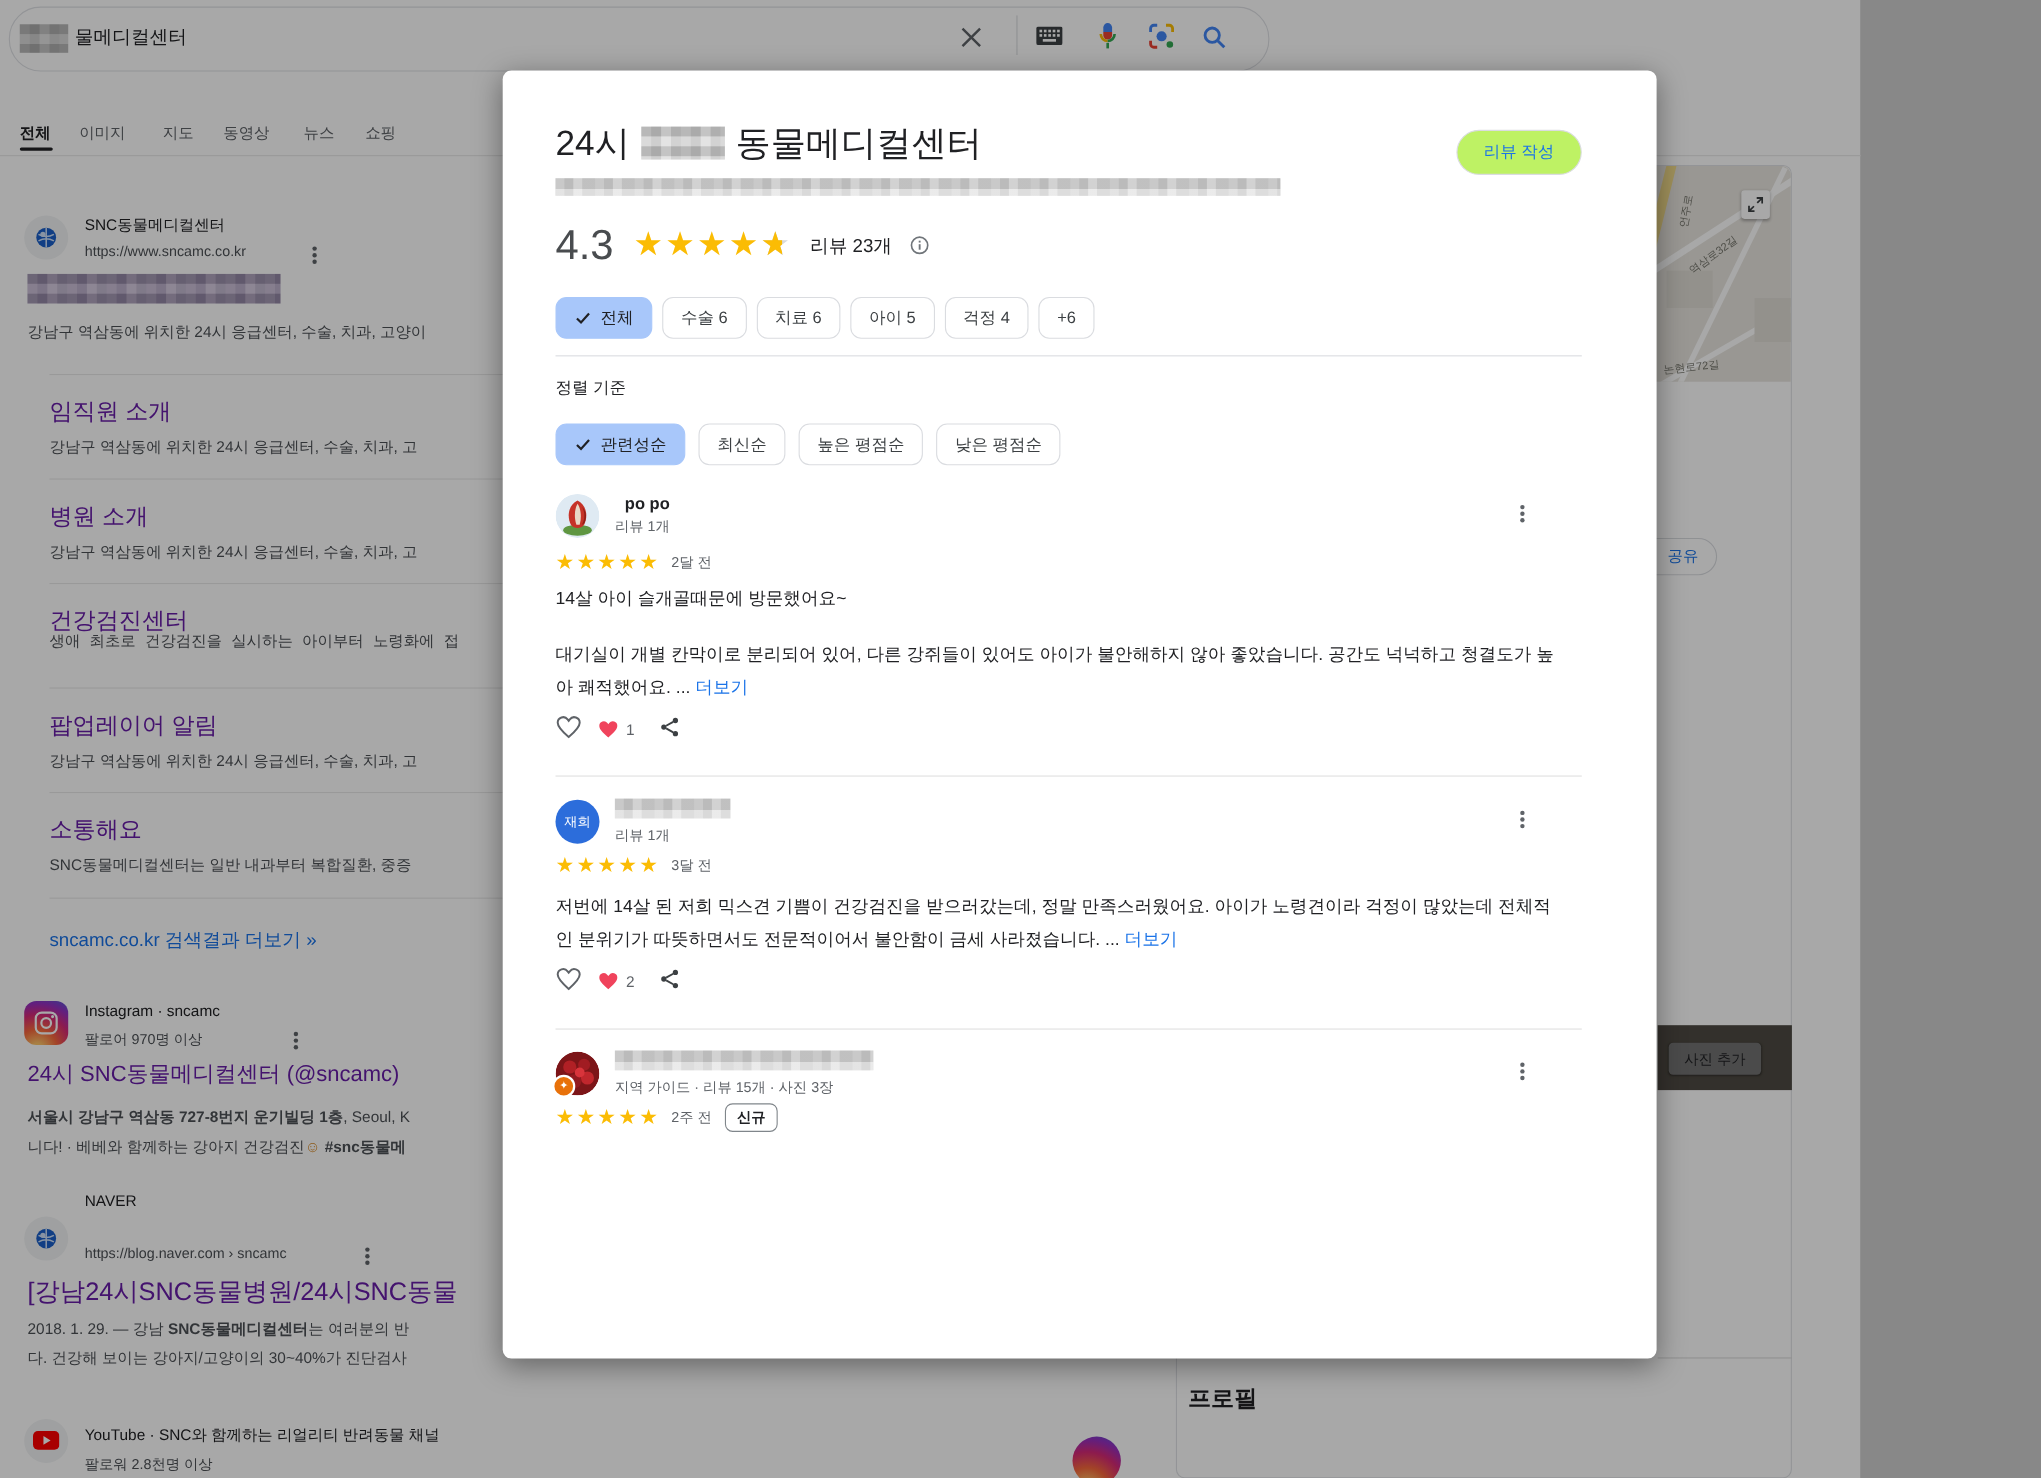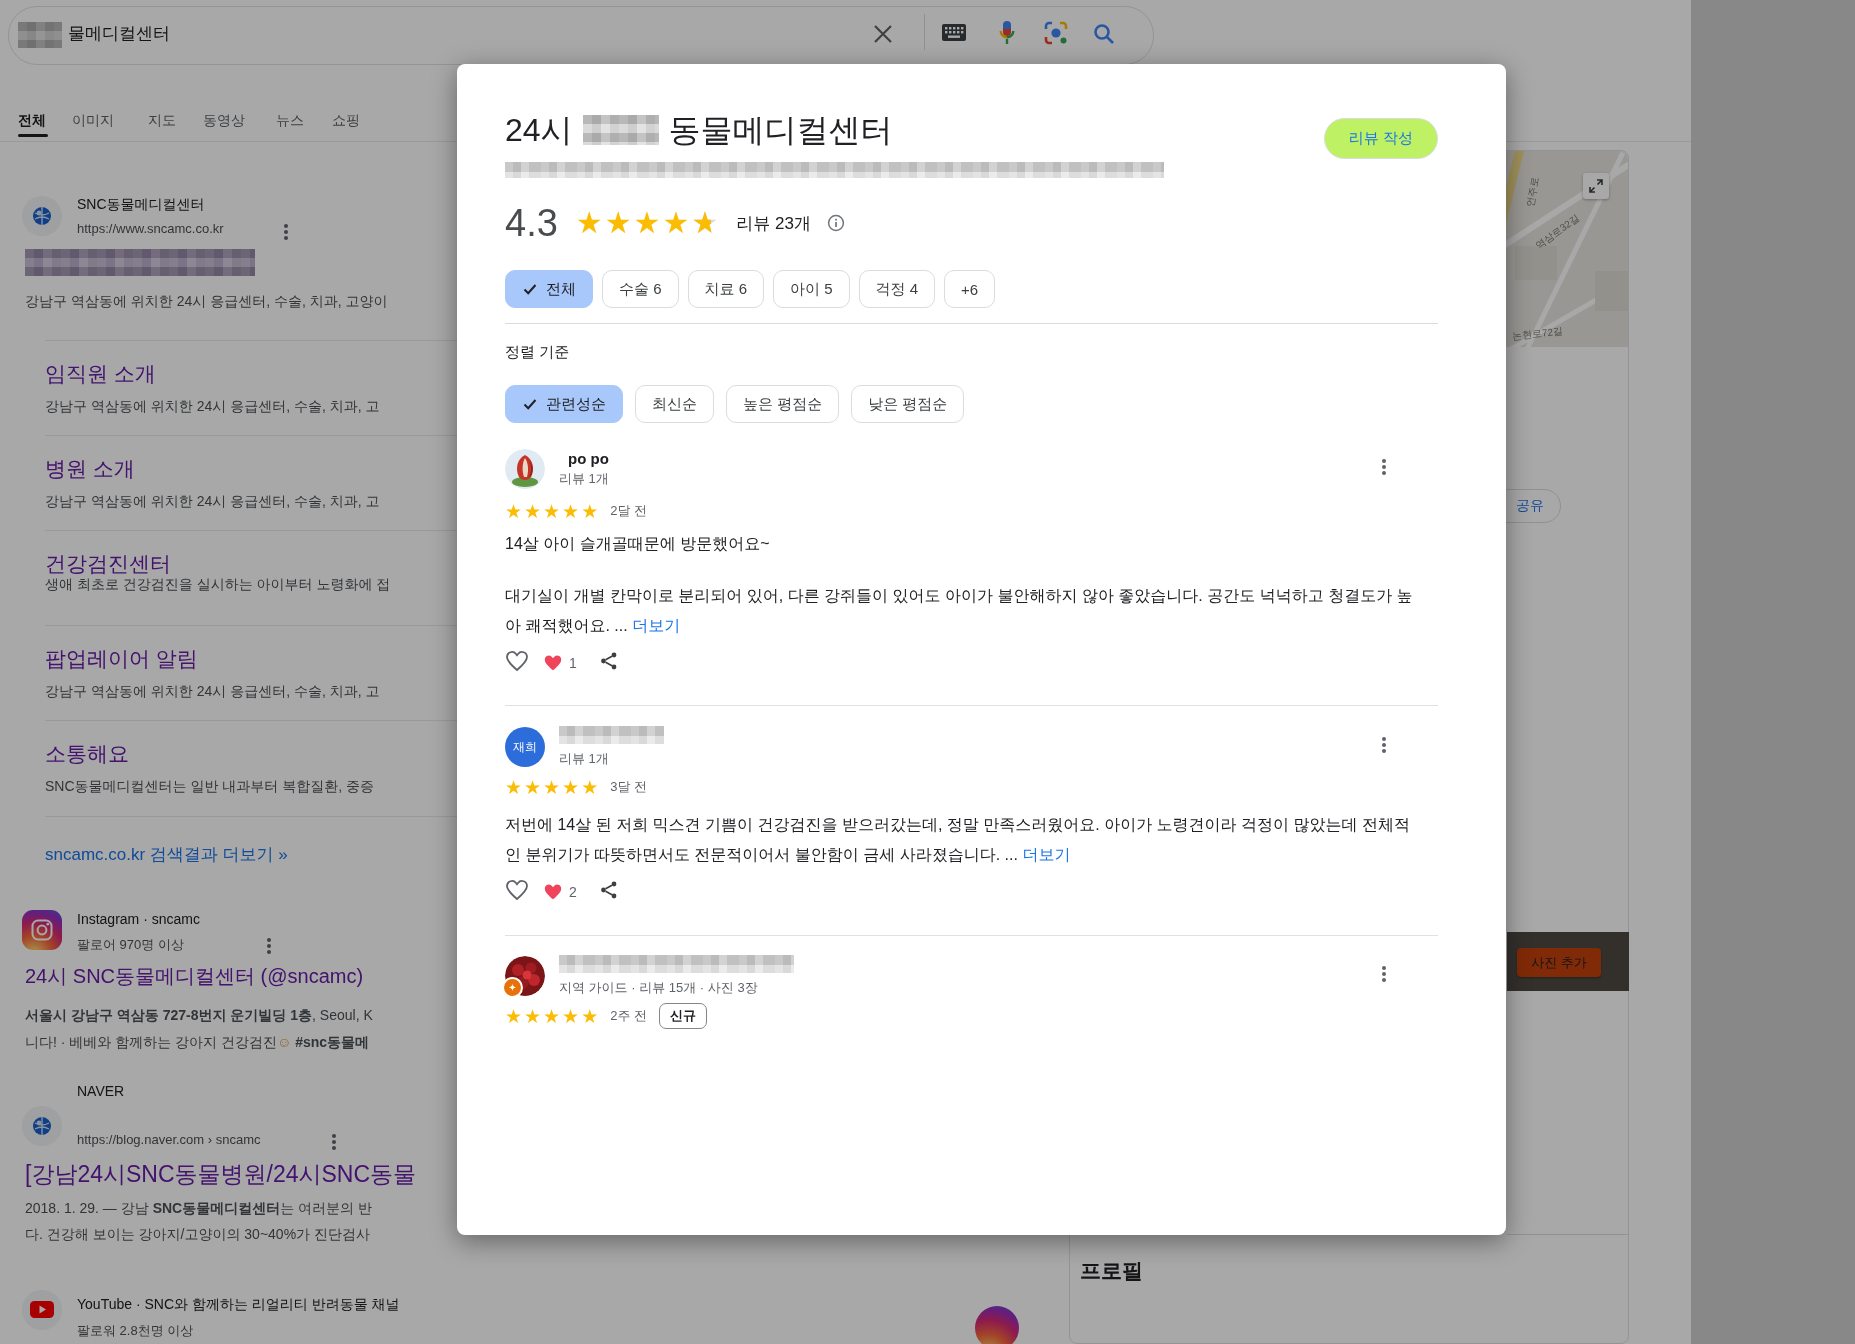--- a/index.html
+++ b/index.html
@@ -37,21 +37,21 @@
   
   .panel{left:1069px;top:150px;width:560px;height:1194px;background:#fff;border:1px solid #dfe1e5;border-radius:8px;box-sizing:border-box;}
   .map{left:1070px;top:151px;width:558px;height:196px;background:#e9e6e0;overflow:hidden;border-radius:8px 8px 0 0;}
   .maplabel{font-size:10px;color:#77776e;}
   .expand-btn{width:26px;height:26px;background:#fff;border-radius:3px;box-shadow:0 1px 3px rgba(0,0,0,.3);
     display:flex;align-items:center;justify-content:center;}
   .pill-share{left:1475px;top:489px;width:86px;height:34px;border:1px solid #dadce0;border-radius:17px;background:#fff;
     display:flex;align-items:center;justify-content:flex-end;padding-right:16px;box-sizing:border-box;
     font-size:14px;color:#1a73e8;}
   .photo-strip{left:1507px;top:932px;width:122px;height:59px;background:#4e4a43;}
-  .addphoto{left:1517px;top:948px;width:84px;height:29px;background:#c2410c;border-radius:4px;
+  .addphoto{left:1517px;top:948px;width:84px;height:29px;background:#737373;border-radius:4px;
     font-size:13px;color:#202124;display:flex;align-items:center;justify-content:center;box-shadow:0 1px 2px rgba(0,0,0,.35);}
   .profile-h{font-size:21px;font-weight:700;color:#202124;}
   .ig-circle{width:44px;height:44px;border-radius:50%;
     background:radial-gradient(circle at 30% 110%,#fdc468 10%,#f7673c 35%,#d62976 60%,#962fbf 80%,#4f5bd5 100%);}
   
   .dim{left:0;top:0;width:1855px;height:1344px;background:rgba(0,0,0,.34);z-index:40;}
   
   .modal{left:457px;top:64px;width:1049px;height:1171px;background:#fff;border-radius:8px;z-index:50;
     box-shadow:0 6px 26px rgba(0,0,0,.4);box-sizing:border-box;padding:44px 68px 0 48px;}
   .m-title{font-size:32px;font-weight:400;color:#202124;line-height:44px;margin:0;}
@@ -177,21 +177,21 @@
   <div class="abs r-desc nowrap" style="left:25px;top:290px;width:520px;">강남구 역삼동에 위치한 24시 응급센터, 수술, 치과, 고양이</div>
 
   <div class="abs sl-divider" style="top:340px;"></div>
   <div class="abs r-title nowrap" style="left:45px;top:360px;width:420px;">임직원 소개</div>
   <div class="abs r-desc nowrap" style="left:45px;top:395px;width:500px;">강남구 역삼동에 위치한 24시 응급센터, 수술, 치과, 고</div>
   <div class="abs sl-divider" style="top:435px;"></div>
   <div class="abs r-title nowrap" style="left:45px;top:455px;width:420px;">병원 소개</div>
   <div class="abs r-desc nowrap" style="left:45px;top:490px;width:500px;">강남구 역삼동에 위치한 24시 응급센터, 수술, 치과, 고</div>
   <div class="abs sl-divider" style="top:530px;"></div>
   <div class="abs r-title nowrap" style="left:45px;top:550px;width:420px;">건강검진센터</div>
-  <div class="abs r-desc nowrap" style="left:45px;top:573px;width:500px;">생애 최초로 건강검진을 실시하는 아이부터 노령화에 접</div>
+  <div class="abs r-desc nowrap" style="left:45px;top:573px;width:500px;font-family:Liberation Mono, monospace;">생애 최초로 건강검진을 실시하는 아이부터 노령화에 접</div>
   <div class="abs sl-divider" style="top:625px;"></div>
   <div class="abs r-title nowrap" style="left:45px;top:645px;width:420px;">팝업레이어 알림</div>
   <div class="abs r-desc nowrap" style="left:45px;top:680px;width:500px;">강남구 역삼동에 위치한 24시 응급센터, 수술, 치과, 고</div>
   <div class="abs sl-divider" style="top:720px;"></div>
   <div class="abs r-title nowrap" style="left:45px;top:740px;width:420px;">소통해요</div>
   <div class="abs r-desc nowrap" style="left:45px;top:775px;width:500px;">SNC동물메디컬센터는 일반 내과부터 복합질환, 중증</div>
   <div class="abs sl-divider" style="top:816px;"></div>
   <div class="abs more-link nowrap" style="left:45px;top:843px;width:460px;">sncamc.co.kr 검색결과 더보기 »</div>
 
   <div class="abs" style="left:22px;top:910px;width:40px;height:40px;border-radius:11px;background:radial-gradient(circle at 30% 110%,#fdc468 10%,#f7673c 35%,#d62976 60%,#962fbf 80%,#4f5bd5 100%);display:flex;align-items:center;justify-content:center;">

